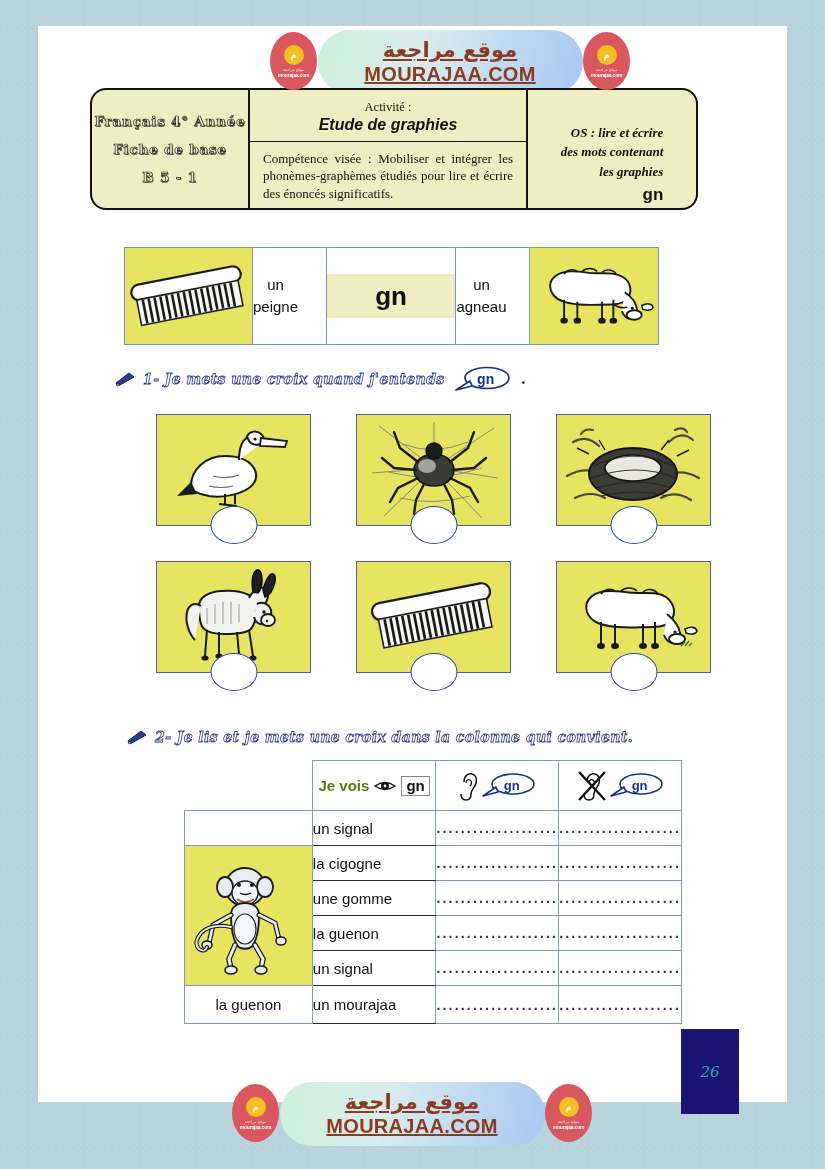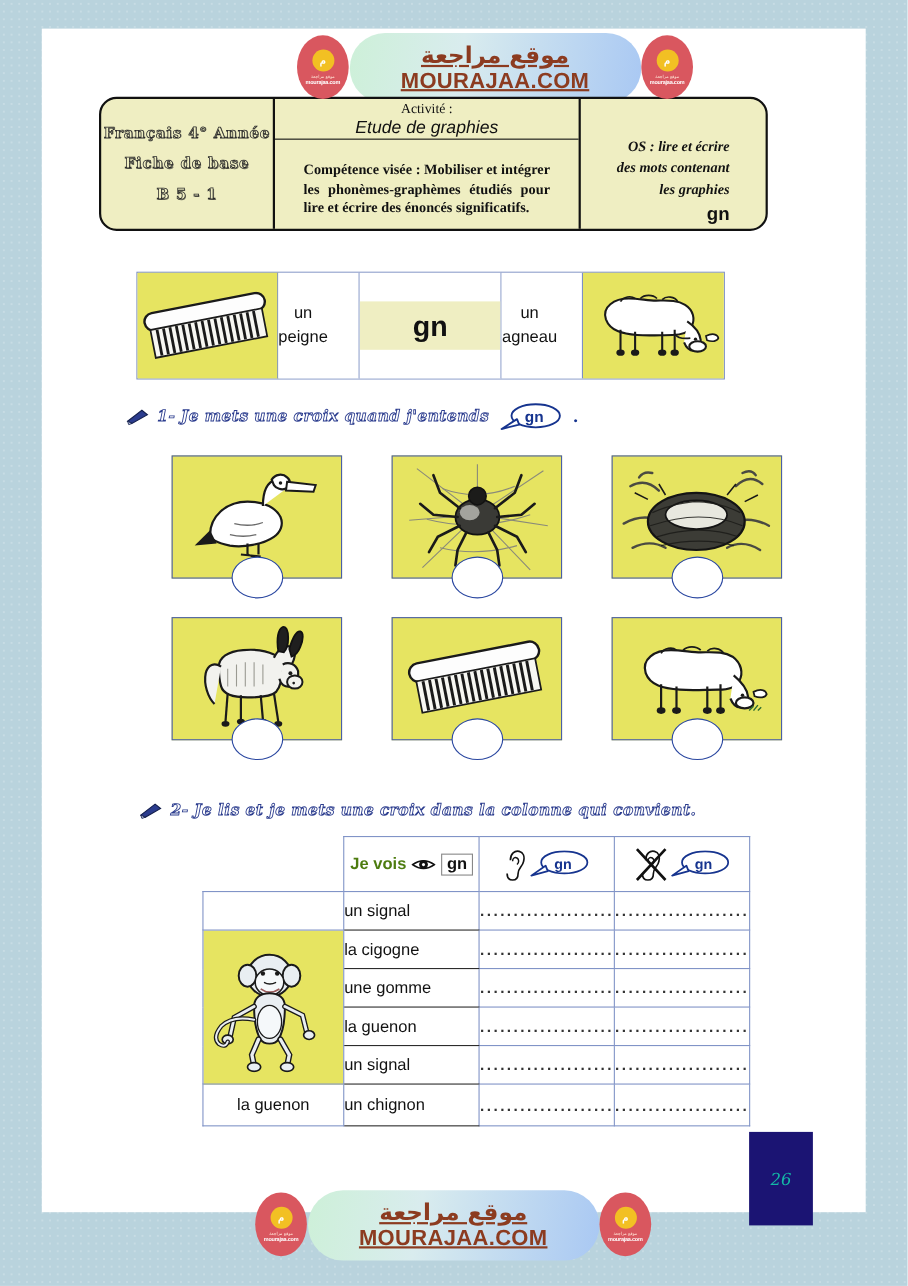--- a/index.html
+++ b/index.html
@@ -168,36 +168,36 @@
     text-align: center;
   }
   .ib-activity-label {
     font-family: "Liberation Serif", serif;
     font-size: 12.5px;
     color: #111;
   }
   .ib-activity-title {
     font-family: "Liberation Sans", sans-serif;
     font-size: 16px;
-    font-weight: normal;
+    font-weight: bold;
     font-style: italic;
     color: #111;
     margin-top: 1px;
   }
   .ib-comp {
     flex: 1;
     display: flex;
     align-items: center;
     padding: 2px 10px 0 10px;
   }
   .ib-comp p {
-    margin: 16px;
+    margin: 3px;
     font-family: "Liberation Serif", serif;
     font-size: 13px;
-    font-weight: bold;
+    font-weight: normal;
     color: #111;
     text-align: justify;
     line-height: 1.35;
   }
   .ib-col-right {
     width: 168px;
     display: flex;
     flex-direction: column;
     align-items: center;
     justify-content: center;
@@ -886,21 +886,21 @@
         <td class="cell-dots">....................</td>
         <td class="cell-dots">....................</td>
       </tr>
       <tr>
         <td class="cell-word">un signal</td>
         <td class="cell-dots">....................</td>
         <td class="cell-dots">....................</td>
       </tr>
       <tr>
         <td class="cell-guenon">la guenon</td>
-        <td class="cell-word">un chignon</td>
+        <td class="cell-word">un mourajaa</td>
         <td class="cell-dots">....................</td>
         <td class="cell-dots">....................</td>
       </tr>
     </tbody>
   </table>
 
   <div class="page-number">26</div>
 
 </div>
 

